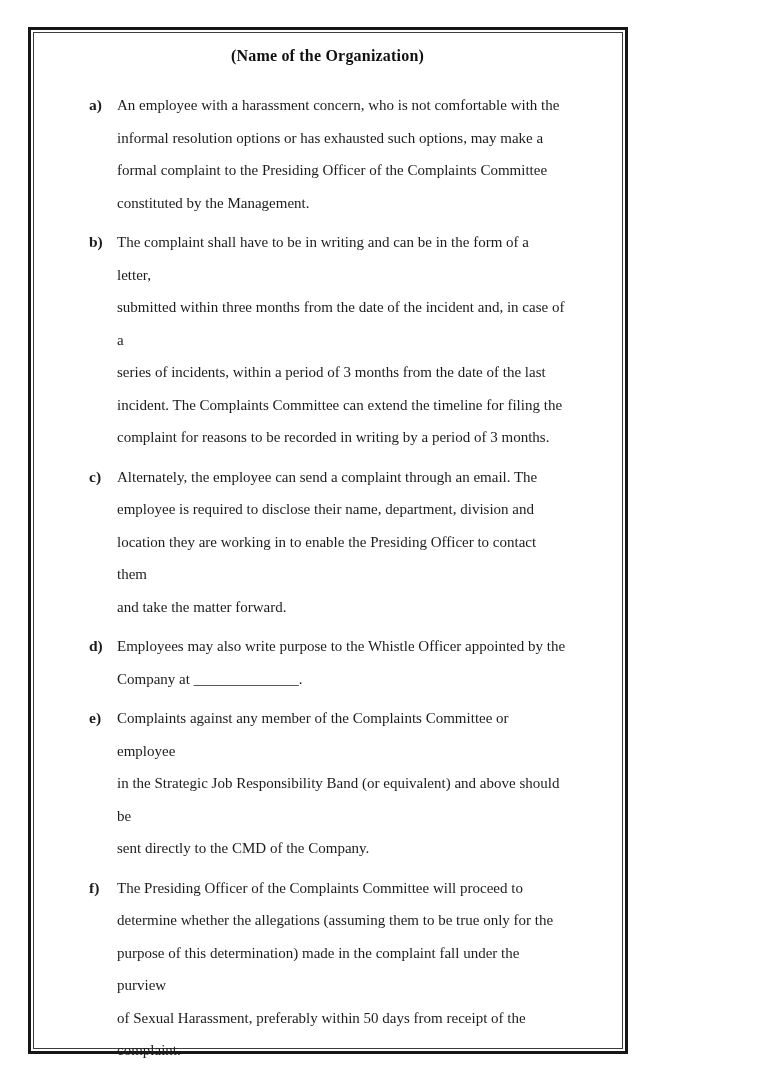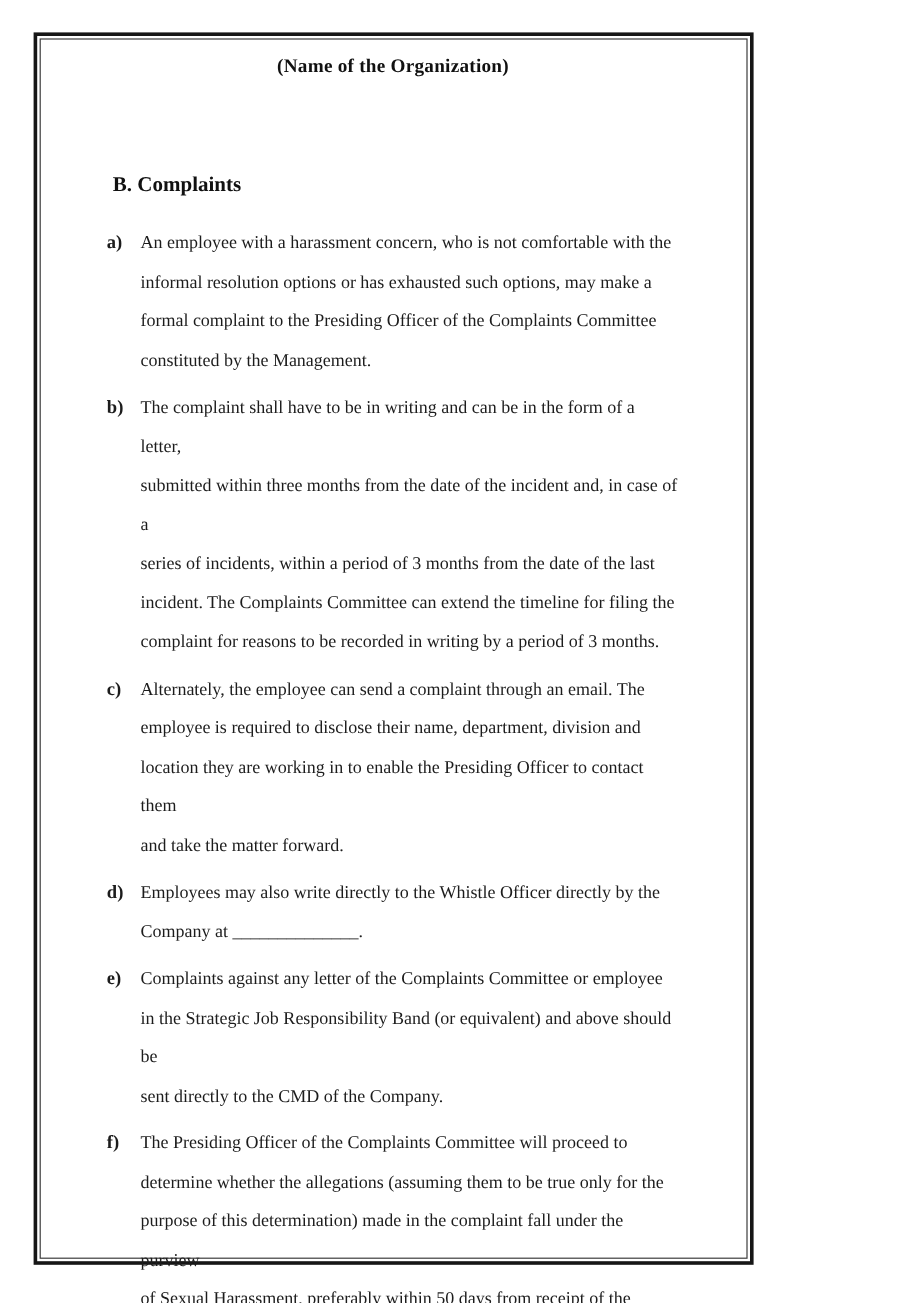--- a/index.html
+++ b/index.html
@@ -83,21 +83,20 @@
 </head>
 <body>
 
 <div class="sheet">
   <div class="frame-outer">
     <div class="frame-inner">
       <div class="content">
 
         <div class="doc-header">(Name of the Organization)</div>
 
-        <div class="section-heading">B. Complaints</div>
 
         <div class="items">
 
           <div class="item">
             <span class="item-label">a)</span>
             <div class="item-text">An employee with a harassment concern, who is not comfortable with the
 informal resolution options or has exhausted such options, may make a
 formal complaint to the Presiding Officer of the Complaints Committee
 constituted by the Management.</div>
           </div>
@@ -114,27 +113,27 @@
           <div class="item">
             <span class="item-label">c)</span>
             <div class="item-text">Alternately, the employee can send a complaint through an email. The
 employee is required to disclose their name, department, division and
 location they are working in to enable the Presiding Officer to contact them
 and take the matter forward.</div>
           </div>
 
           <div class="item">
             <span class="item-label">d)</span>
-            <div class="item-text">Employees may also write directly to the Whistle Officer directly by the
+            <div class="item-text">Employees may also write purpose to the Whistle Officer appointed by the
 Company at ______________.</div>
           </div>
 
           <div class="item">
             <span class="item-label">e)</span>
-            <div class="item-text">Complaints against any letter of the Complaints Committee or employee
+            <div class="item-text">Complaints against any member of the Complaints Committee or employee
 in the Strategic Job Responsibility Band (or equivalent) and above should be
 sent directly to the CMD of the Company.</div>
           </div>
 
           <div class="item">
             <span class="item-label">f)</span>
             <div class="item-text">The Presiding Officer of the Complaints Committee will proceed to
 determine whether the allegations (assuming them to be true only for the
 purpose of this determination) made in the complaint fall under the purview
 of Sexual Harassment, preferably within 50 days from receipt of the

